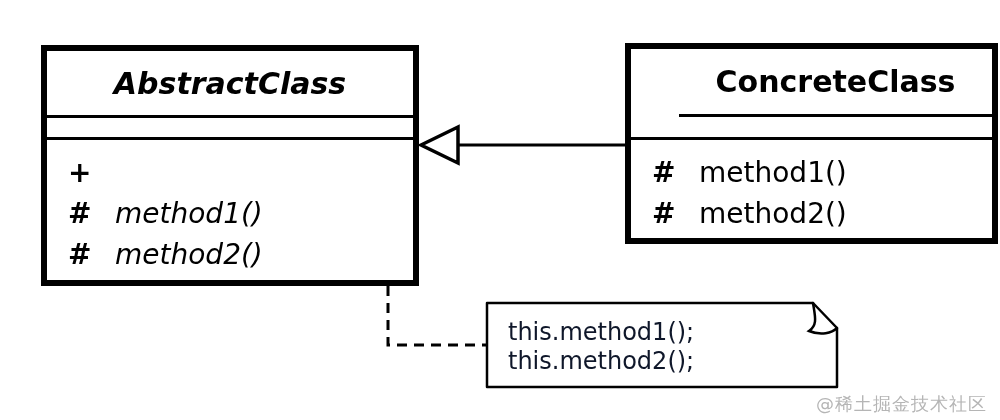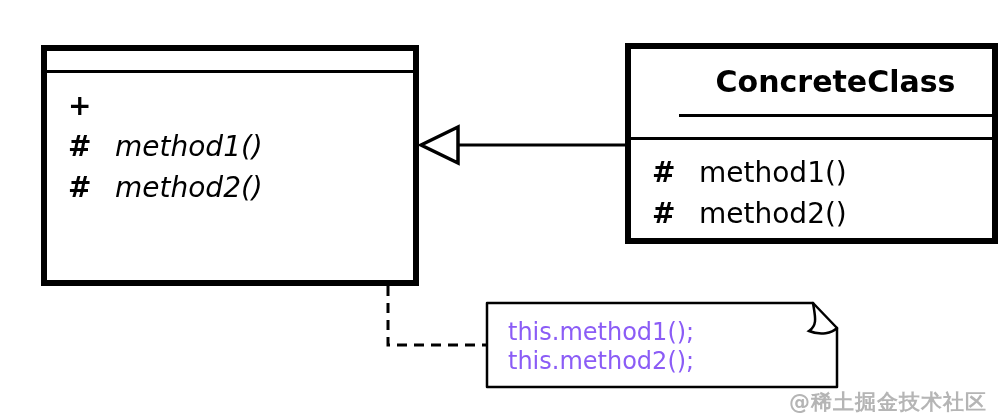--- a/index.html
+++ b/index.html
@@ -49,52 +49,52 @@
   }
   .vis { font-weight: bold; width: 47px; flex: 0 0 47px; }
   .mname.italic { font-style: italic; }
 
   .note-text {
     position: absolute;
     left: 508px;
     top: 318px;
     font-size: 24px;
     line-height: 29px;
-    color: #8b5cf6;
+    color: #0f172a;
     white-space: nowrap;
   }
 
   .watermark {
     position: absolute;
     right: 13px;
     bottom: 4px;
-    font-size: 21px;
+    font-size: 18px;
     color: #b5b5b5;
     letter-spacing: 1px;
-    font-weight: bold;
   }
 </style>
 </head>
 <body>
 
 <div class="canvas">
 
   <svg class="connectors" viewBox="0 0 1000 420">
 
     <line x1="456" y1="145" x2="625" y2="145" stroke="#000" stroke-width="3"></line>
     <polygon points="421,145 458,127 458,163" fill="#fff" stroke="#000" stroke-width="3.5" stroke-linejoin="miter"></polygon>
 
     <path d="M388,184 L388,345 L487,345" fill="none" stroke="#000" stroke-width="3" stroke-dasharray="10 7"></path>
     <circle cx="388" cy="175" r="9" fill="#fff" stroke="#000" stroke-width="3"></circle>
 
     <path d="M487,303 L813,303 L837,328 L837,387 L487,387 Z" fill="#fff" stroke="#000" stroke-width="2.5" stroke-linejoin="round"></path>
     <path d="M813,303 C815,316 818,325 809,331 C821,336 832,333 837,328" fill="none" stroke="#000" stroke-width="2.5" stroke-linecap="round"></path>
   </svg>
 
   <div class="class-box abstract-box">
+    <div class="class-title">AbstractClass</div>
     <div class="attrs-compartment"></div>
     <div class="methods-compartment">
       <div class="method-row">
         <span class="vis">+</span>
       </div>
       <div class="method-row">
         <span class="vis">#</span>
         <span class="mname italic">method1()</span>
       </div>
       <div class="method-row">

